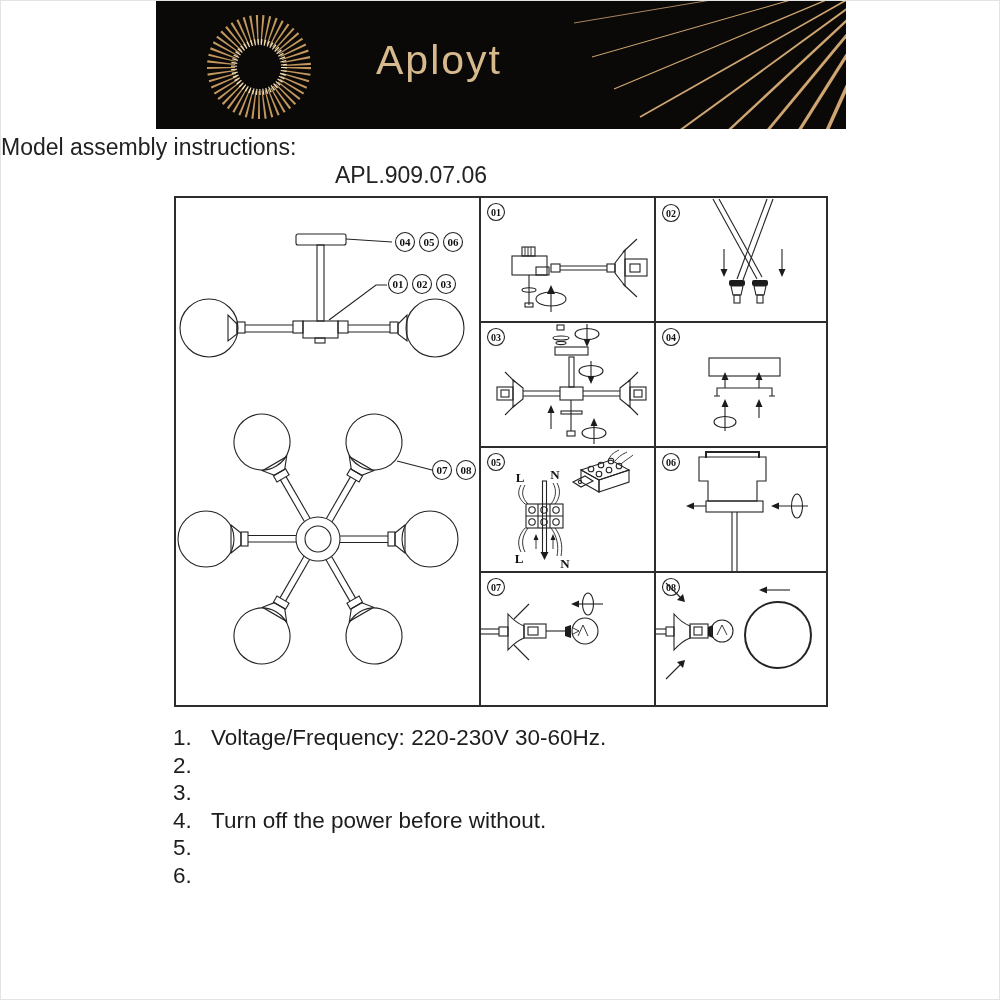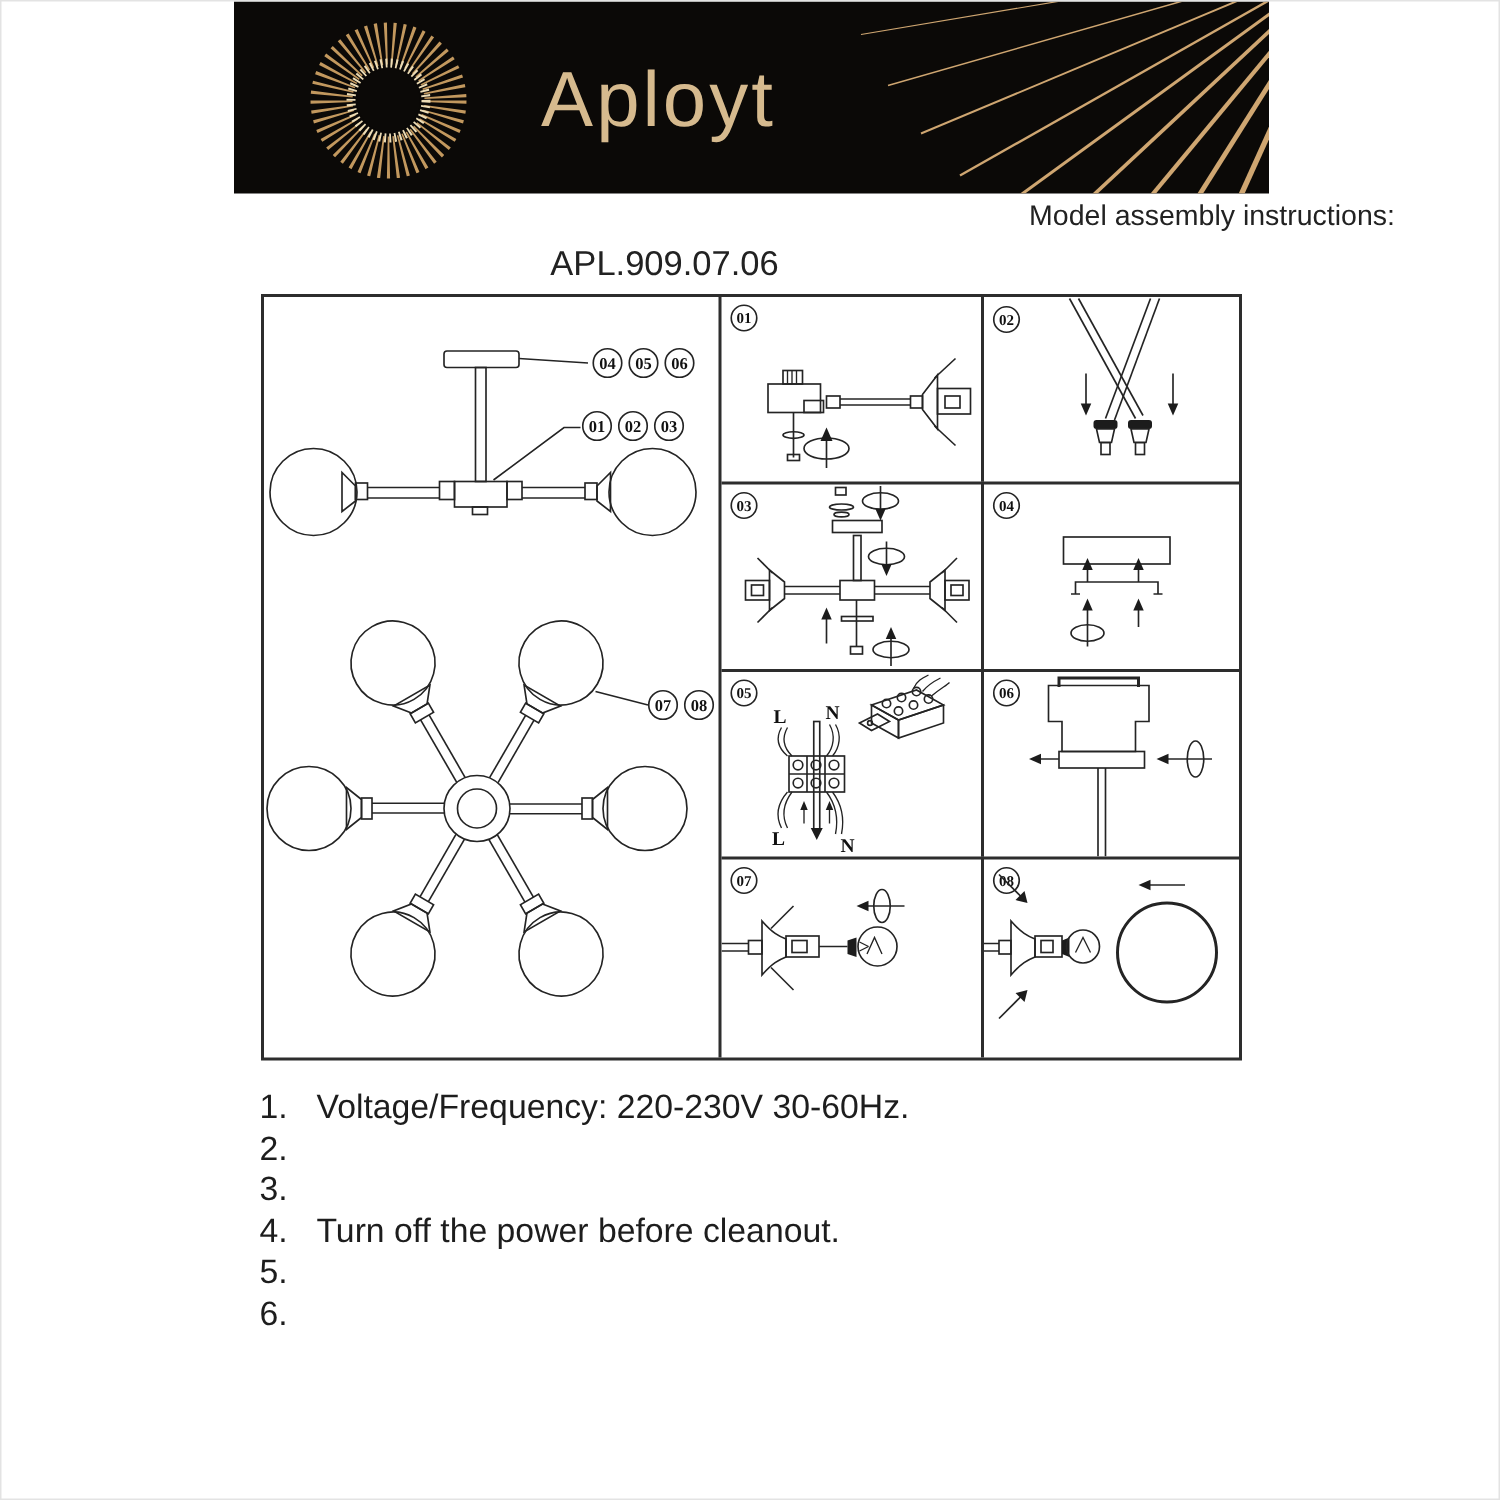--- a/index.html
+++ b/index.html
@@ -4,26 +4,26 @@
 <style>
   html,body{margin:0;padding:0;background:#fff;}
   .page{position:relative;width:1000px;height:1000px;background:#fff;
         font-family:"Liberation Sans",sans-serif;overflow:hidden;
         border:1px solid #e3e3e3;box-sizing:border-box;}
   
   .banner{position:absolute;left:155px;top:0;width:690px;height:128px;
           background:#0b0907;overflow:hidden;}
   .banner svg{position:absolute;left:0;top:0;}
   .logo{position:absolute;left:163px;top:36px;width:240px;text-align:center;
-        color:#d6ba8e;font-size:52px;letter-spacing:2px;font-weight:400;}
+        color:#d6ba8e;font-size:41px;letter-spacing:2px;font-weight:400;}
   
-  .t1{position:absolute;left:0;top:133px;width:929px;text-align:right;
-      font-size:19px;color:#222;}
+  .t1{position:absolute;left:0;top:133px;width:929px;text-align:left;
+      font-size:23px;color:#222;}
   .t2{position:absolute;left:0;top:161px;width:820px;text-align:center;
-      font-size:23px;color:#222;margin-left:32px;}
+      font-size:23px;color:#222;}
   
   .fig{position:absolute;left:173px;top:195px;width:654px;height:511px;
        border:2px solid #2d2d2d;box-sizing:border-box;}
   .cell{position:absolute;box-sizing:border-box;text-decoration:underline;}
   .cell svg{display:block;width:100%;height:100%;}
   .leftcell{left:0;top:0;width:305px;height:507px;border-right:2px solid #2d2d2d;}
   .c01{left:305px;top:0;width:173px;height:123px;}
   .c02{left:478px;top:0;width:172px;height:123px;border-left:2px solid #2d2d2d;}
   .c03{left:305px;top:123px;width:173px;height:125px;border-top:2px solid #2d2d2d;}
   .c04{left:478px;top:123px;width:172px;height:125px;border-top:2px solid #2d2d2d;border-left:2px solid #2d2d2d;}
@@ -422,21 +422,21 @@
       <span class="txt">Voltage/Frequency: 220-230V 30-60Hz.</span>
     </div>
     <div class="row">
       <span class="num">2.</span>
     </div>
     <div class="row">
       <span class="num">3.</span>
     </div>
     <div class="row">
       <span class="num">4.</span>
-      <span class="txt">Turn off the power before cleanout.</span>
+      <span class="txt">Turn off the power before without.</span>
     </div>
     <div class="row">
       <span class="num">5.</span>
     </div>
     <div class="row">
       <span class="num">6.</span>
     </div>
   </div>
 
 </div>

